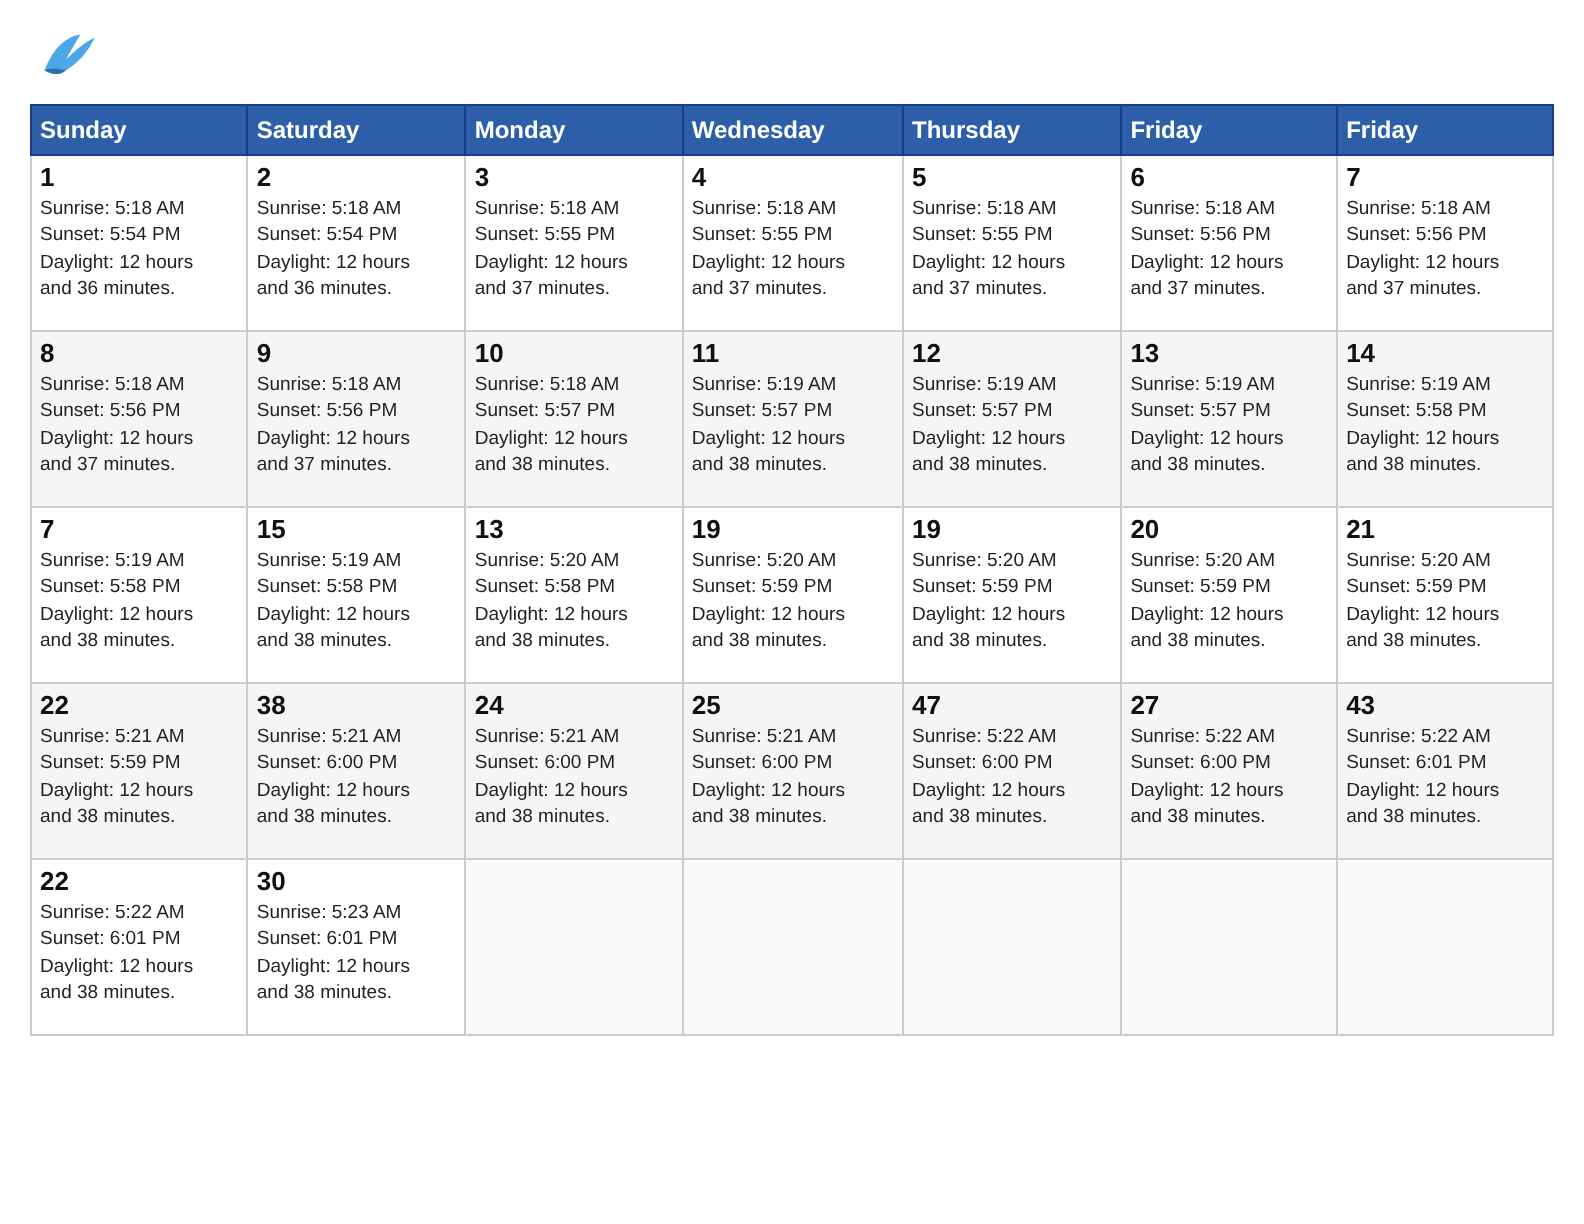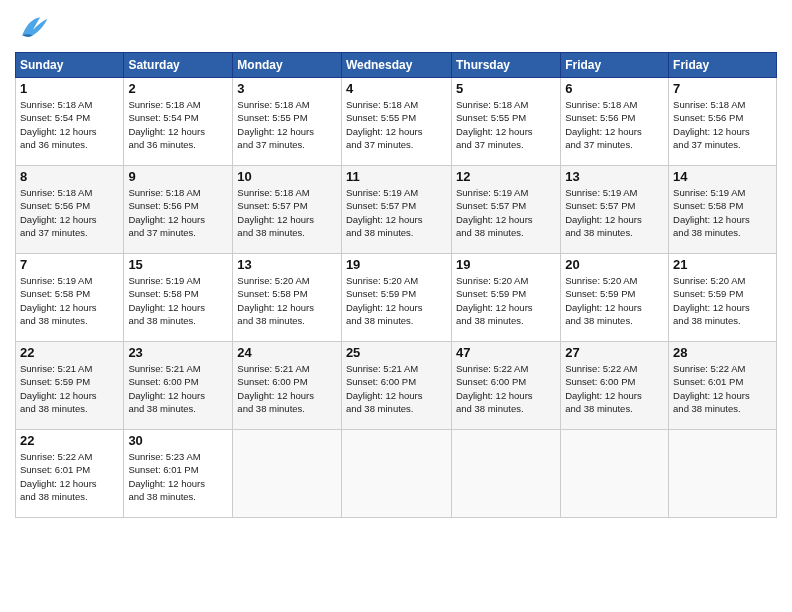--- a/index.html
+++ b/index.html
@@ -290,21 +290,21 @@
         </tr>
         <tr>
           <td>
             <span class="day-num">22</span>
             <div class="day-info" style="white-space: pre-line;">Sunrise: 5:21 AM
 Sunset: 5:59 PM
 Daylight: 12 hours
 and 38 minutes.</div>
           </td>
           <td>
-            <span class="day-num">23</span>
+            <span class="day-num">38</span>
             <div class="day-info" style="white-space: pre-line;">Sunrise: 5:21 AM
 Sunset: 6:00 PM
 Daylight: 12 hours
 and 38 minutes.</div>
           </td>
           <td>
             <span class="day-num">24</span>
             <div class="day-info" style="white-space: pre-line;">Sunrise: 5:21 AM
 Sunset: 6:00 PM
 Daylight: 12 hours
@@ -325,21 +325,21 @@
 and 38 minutes.</div>
           </td>
           <td>
             <span class="day-num">27</span>
             <div class="day-info" style="white-space: pre-line;">Sunrise: 5:22 AM
 Sunset: 6:00 PM
 Daylight: 12 hours
 and 38 minutes.</div>
           </td>
           <td>
-            <span class="day-num">28</span>
+            <span class="day-num">43</span>
             <div class="day-info" style="white-space: pre-line;">Sunrise: 5:22 AM
 Sunset: 6:01 PM
 Daylight: 12 hours
 and 38 minutes.</div>
           </td>
         </tr>
         <tr>
           <td>
             <span class="day-num">22</span>
             <div class="day-info" style="white-space: pre-line;">Sunrise: 5:22 AM

